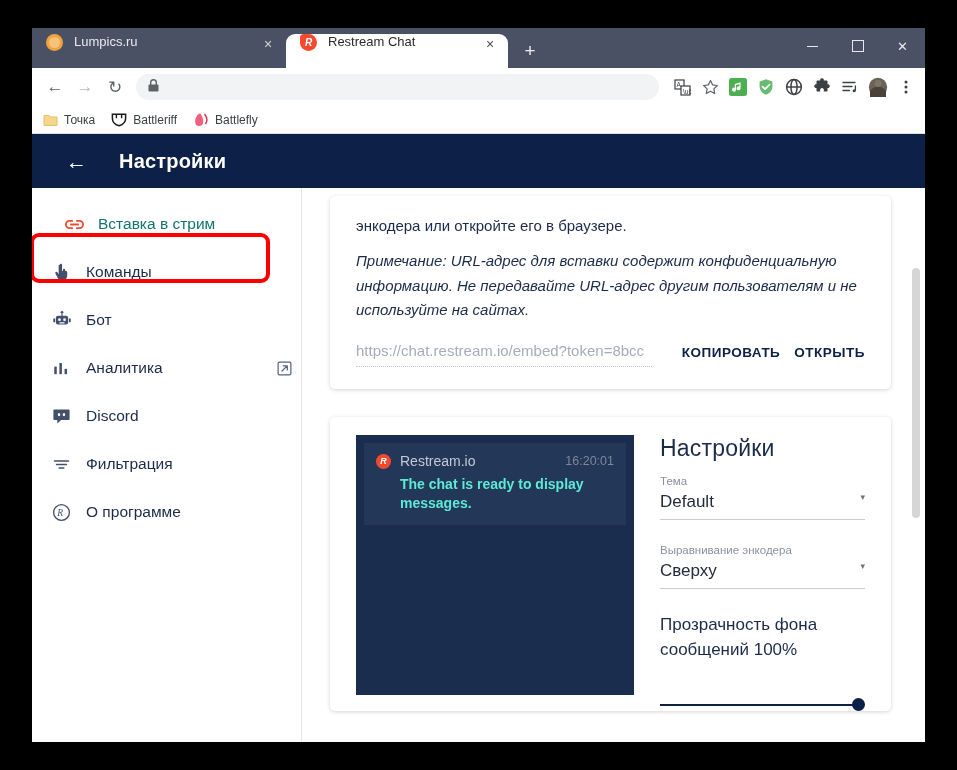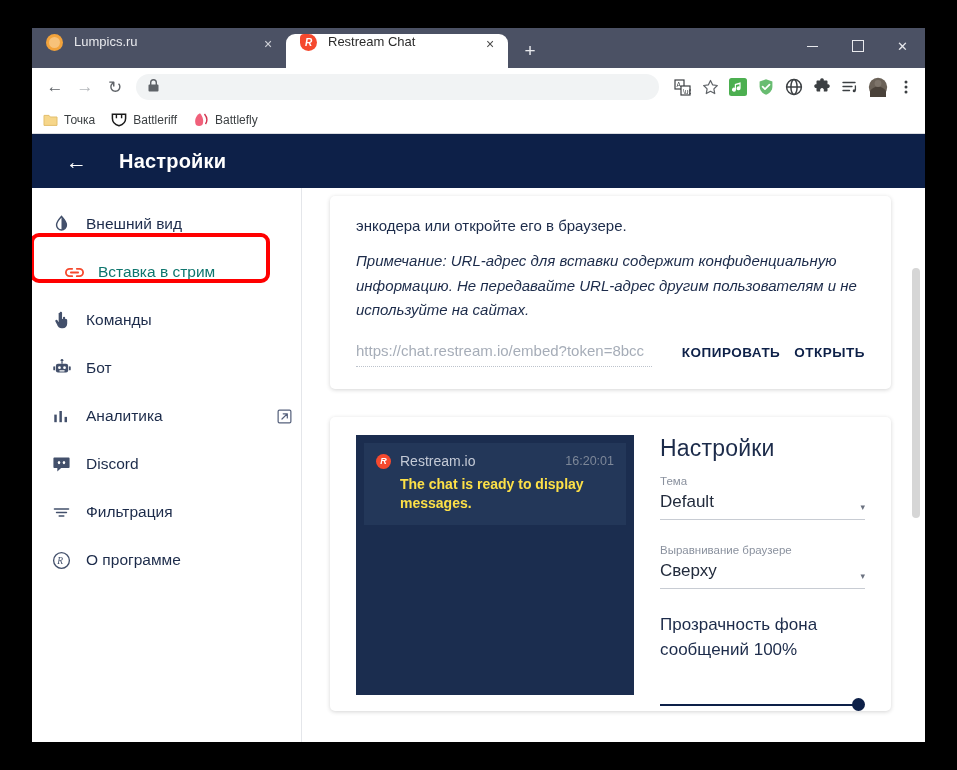--- a/index.html
+++ b/index.html
@@ -235,28 +235,28 @@
   .msg-avatar {
     width: 15px; height: 15px; border-radius: 50%;
     background: #f5492e; color: #fff;
     font-size: 9px; font-weight: bold; font-style: italic;
     display: flex; align-items: center; justify-content: center;
     margin-right: 9px; flex: 0 0 auto;
   }
   .msg-author { font-size: 14px; color: #c4cad6; flex: 1 1 auto; }
   .msg-time { font-size: 12.5px; color: #7d8798; }
   .msg-body {
-    font-size: 14px; font-weight: bold; color: #fde047;
+    font-size: 14px; font-weight: bold; color: #5eead4;
     line-height: 1.35; padding-left: 24px;
   }
 
   .field { margin-bottom: 24px; }
   .field-label { font-size: 11.5px; color: #8a919e; margin-bottom: 5px; }
   .field-select {
-    display: flex; align-items: flex-end;
+    display: flex; align-items: flex-start;
     border-bottom: 1px solid #c8ccd3;
     padding-bottom: 7px;
   }
   .field-value { font-size: 17px; color: #222b3c; flex: 1 1 auto; }
   .caret { color: #6b7280; font-size: 9px; }
   .slider-label {
     font-size: 17px; color: #1c2b4a; line-height: 1.45;
     margin-bottom: 36px;
   }
   #slider-row { display: flex; align-items: center; }
@@ -417,29 +417,20 @@
 
     <div id="app-header">
       <span id="back-arrow">←</span>
       <span id="app-title">Настройки</span>
     </div>
 
     <div id="app-body">
 
       <div id="sidebar">
 
-        <div class="side-item">
-          <span class="side-icon">
-            <svg width="19" height="19" viewBox="0 0 20 20">
-                <path d="M10 1.5c2.6 3 5.2 5.6 5.2 9a5.2 5.2 0 0 1-10.4 0c0-3.4 2.6-6 5.2-9z" fill="none" stroke="#43506b" stroke-width="1.5"></path>
-                <path d="M10 1.5c2.6 3 5.2 5.6 5.2 9a5.2 5.2 0 0 1-5.2 5.2z" fill="#43506b"></path>
-              </svg>
-          </span>
-          <span class="side-label">Внешний вид</span>
-        </div>
 
         <div class="side-item selected">
           <span class="side-icon">
             <svg width="21" height="21" viewBox="0 0 22 22">
                 <path d="M8.6 7.2H5.8a3.8 3.8 0 0 0 0 7.6h2.8M13.4 7.2h2.8a3.8 3.8 0 0 1 0 7.6h-2.8" fill="none" stroke="#f5492e" stroke-width="1.9" stroke-linecap="round"></path>
                 <line x1="7.2" y1="11" x2="14.8" y2="11" stroke="#f5492e" stroke-width="1.9" stroke-linecap="round"></line>
               </svg>
           </span>
           <span class="side-label">Вставка в стрим</span>
         </div>
@@ -556,21 +547,21 @@
 
             <div class="field">
               <div class="field-label">Тема</div>
               <div class="field-select">
                 <span class="field-value">Default</span>
                 <span class="caret">▾</span>
               </div>
             </div>
 
             <div class="field">
-              <div class="field-label">Выравнивание браузере</div>
+              <div class="field-label">Выравнивание энкодера</div>
               <div class="field-select">
                 <span class="field-value">Сверху</span>
                 <span class="caret">▾</span>
               </div>
             </div>
 
             <div class="slider-label">Прозрачность фона сообщений 100%</div>
             <div id="slider-row">
               <div id="slider-track"></div>
               <div id="slider-thumb"></div>

